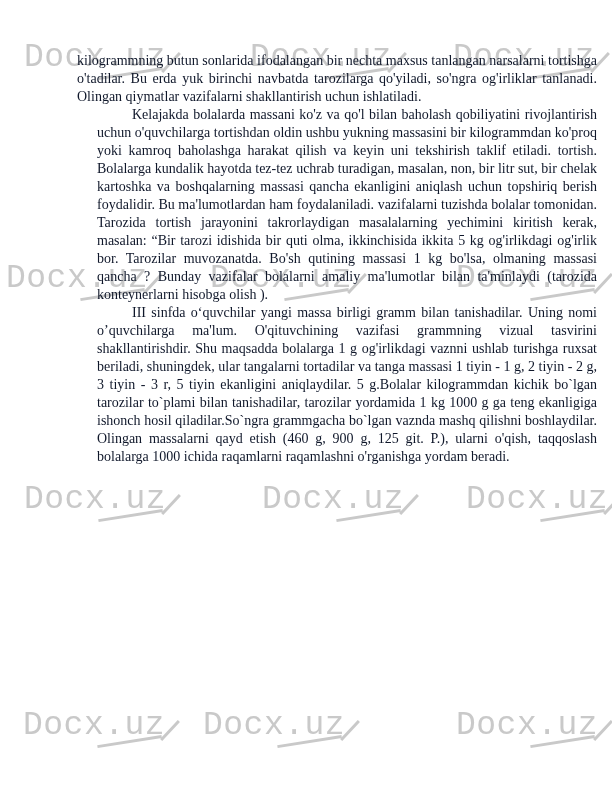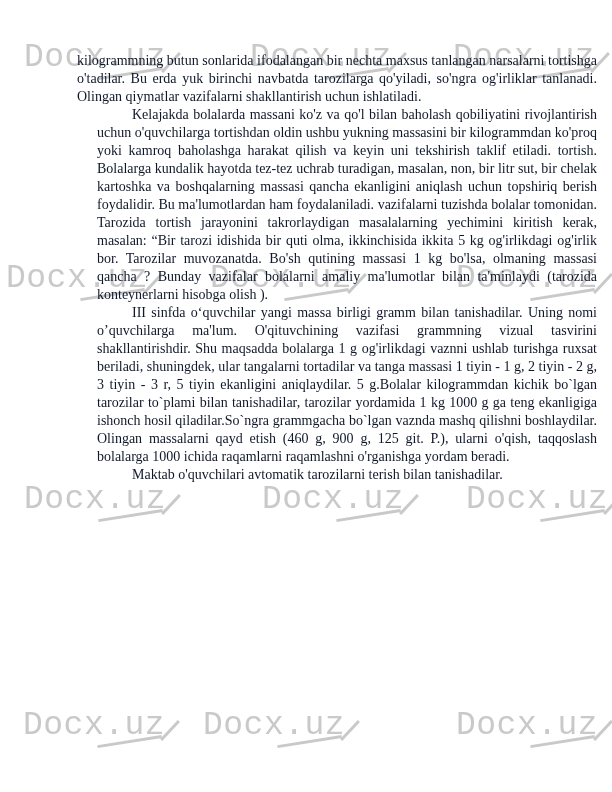--- a/index.html
+++ b/index.html
@@ -103,16 +103,15 @@
     <span class="wm">Docx.uz</span>
     <span class="wm">Docx.uz</span>
     <span class="wm">Docx.uz</span>
     <span class="wm">Docx.uz</span>
   </div>
 
   <div class="text-layer">
     <p>kilogrammning butun sonlarida ifodalangan bir nechta maxsus tanlangan narsalarni tortishga o'tadilar. Bu erda yuk birinchi navbatda tarozilarga qo'yiladi, so'ngra og'irliklar tanlanadi. Olingan qiymatlar vazifalarni shakllantirish uchun ishlatiladi.</p>
     <p class="indent">Kelajakda bolalarda massani ko'z va qo'l bilan baholash qobiliyatini rivojlantirish uchun o'quvchilarga tortishdan oldin ushbu yukning massasini bir kilogrammdan ko'proq yoki kamroq baholashga harakat qilish va keyin uni tekshirish taklif etiladi. tortish. Bolalarga kundalik hayotda tez-tez uchrab turadigan, masalan, non, bir litr sut, bir chelak kartoshka va boshqalarning massasi qancha ekanligini aniqlash uchun topshiriq berish foydalidir. Bu ma'lumotlardan ham foydalaniladi. vazifalarni tuzishda bolalar tomonidan. Tarozida tortish jarayonini takrorlaydigan masalalarning yechimini kiritish kerak, masalan: “Bir tarozi idishida bir quti olma, ikkinchisida ikkita 5 kg og'irlikdagi og'irlik bor. Tarozilar muvozanatda. Bo'sh qutining massasi 1 kg bo'lsa, olmaning massasi qancha ? Bunday vazifalar bolalarni amaliy ma'lumotlar bilan ta'minlaydi (tarozida konteynerlarni hisobga olish ).</p>
     <p class="indent">III sinfda o‘quvchilar yangi massa birligi gramm bilan tanishadilar. Uning nomi o’quvchilarga ma'lum. O'qituvchining vazifasi grammning vizual tasvirini shakllantirishdir. Shu maqsadda bolalarga 1 g og'irlikdagi vaznni ushlab turishga ruxsat beriladi, shuningdek, ular tangalarni tortadilar va tanga massasi 1 tiyin - 1 g, 2 tiyin - 2 g, 3 tiyin - 3 r, 5 tiyin ekanligini aniqlaydilar. 5 g.Bolalar kilogrammdan kichik bo`lgan tarozilar to`plami bilan tanishadilar, tarozilar yordamida 1 kg 1000 g ga teng ekanligiga ishonch hosil qiladilar.So`ngra grammgacha bo`lgan vaznda mashq qilishni boshlaydilar. Olingan massalarni qayd etish (460 g, 900 g, 125 git. P.), ularni o'qish, taqqoslash bolalarga 1000 ichida raqamlarni raqamlashni o'rganishga yordam beradi.</p>
-    <p class="indent">Maktab o'quvchilari avtomatik tarozilarni terish bilan tanishadilar.</p>
   </div>
 
 </div>
 
 </body></html>

